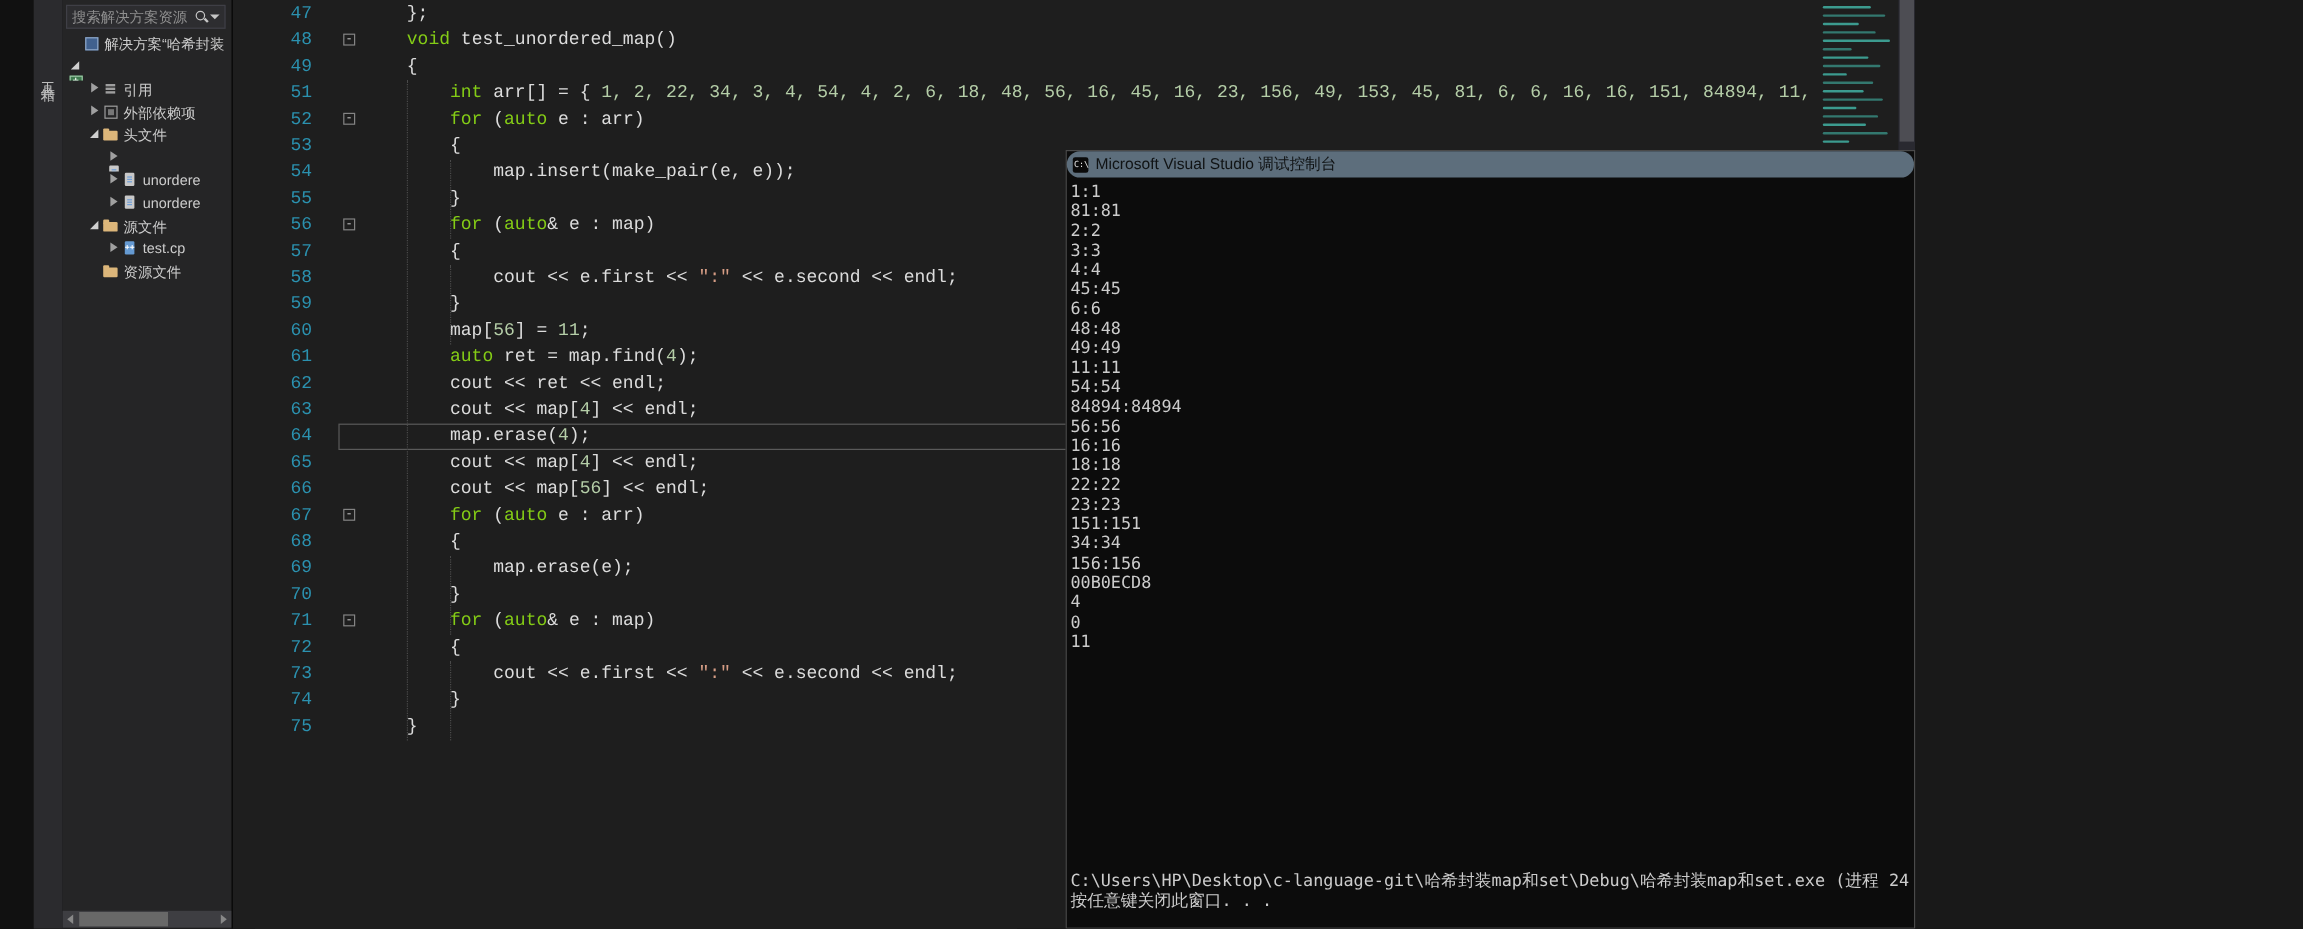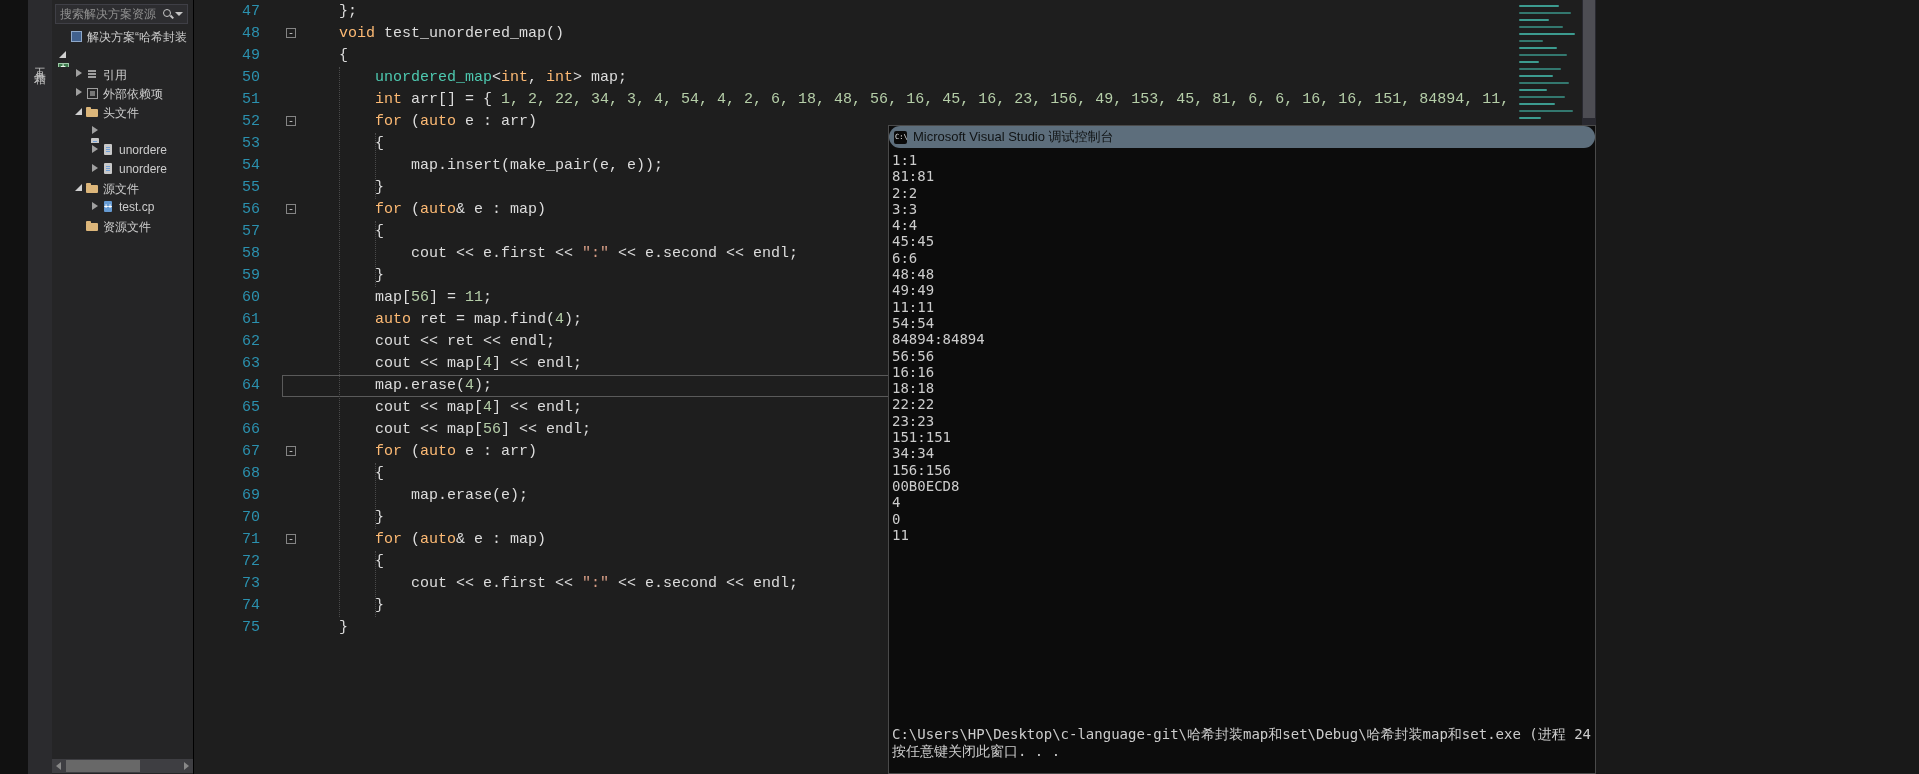--- a/index.html
+++ b/index.html
@@ -67,21 +67,21 @@
   
   .editor{position:absolute;left:166px;top:0;width:1402px;height:774px;background:#1E1E1E;overflow:hidden;}
   .codewrap{position:absolute;left:0;top:1px;width:100%;}
   .cl{display:flex;height:22px;line-height:22px;font-family:Liberation Mono, monospace;
       font-size:15px;position:relative;}
   .ln{width:66px;flex:none;text-align:right;color:#2B91AF;}
   .fold{width:43px;flex:none;position:relative;}
   .fbox{position:absolute;left:26px;top:5px;width:10px;height:10px;border:1px solid #848484;
         background:#1E1E1E;color:#C8C8C8;font-size:10px;line-height:9px;text-align:center;box-sizing:border-box;}
   .ct{white-space:pre;}
-  .sd{color:#DCDCDC}.sk{color:#fdba74}.st{color:#4EC9B0}.sn{color:#B5CEA8}.ss{color:#D69D85}
+  .sd{color:#DCDCDC}.sk{color:#84cc16}.st{color:#4EC9B0}.sn{color:#B5CEA8}.ss{color:#D69D85}
   .cur::before{content:"";position:absolute;left:88px;right:81px;top:0;bottom:0;
         border:1px solid #5A5A5A;pointer-events:none;}
   .guide{position:absolute;width:0;border-left:1px dotted #4a4a4a;pointer-events:none;}
 
   .minimap{position:absolute;left:1321px;top:0;width:66px;height:774px;background:#1E1E1E;}
   .mline{position:absolute;left:4px;height:2px;background:#3FA99B;border-radius:1px;}
   .vscroll{position:absolute;left:1388px;top:0;width:14px;height:774px;background:#292930;}
   .vthumb{position:absolute;left:1px;top:0;width:12px;height:118px;background:#4D4D53;}
 
   
@@ -191,25 +191,20 @@
           <span class="ln">48</span>
           <span class="fold">
             <span class="fbox">-</span>
           </span>
           <span class="ct"><span class="sd">    </span><span class="sk">void</span><span class="sd"> test_unordered_map()</span></span>
         </div>
         <div class="cl">
           <span class="ln">49</span>
           <span class="fold"></span>
           <span class="ct"><span class="sd">    {</span></span>
-        </div>
-        <div class="cl">
-          <span class="ln">50</span>
-          <span class="fold"></span>
-          <span class="ct"><span class="sd">        </span><span class="st">unordered_map</span><span class="sd">&lt;</span><span class="sk">int</span><span class="sd">, </span><span class="sk">int</span><span class="sd">&gt; map;</span></span>
         </div>
         <div class="cl">
           <span class="ln">51</span>
           <span class="fold"></span>
           <span class="ct"><span class="sd">        </span><span class="sk">int</span><span class="sd"> arr[] = { </span><span class="sn">1, 2, 22, 34, 3, 4, 54, 4, 2, 6, 18, 48, 56, 16, 45, 16, 23, 156, 49, 153, 45, 81, 6, 6, 16, 16, 151, 84894, 11, 6</span><span class="sd"> };</span></span>
         </div>
         <div class="cl">
           <span class="ln">52</span>
           <span class="fold">
             <span class="fbox">-</span>

